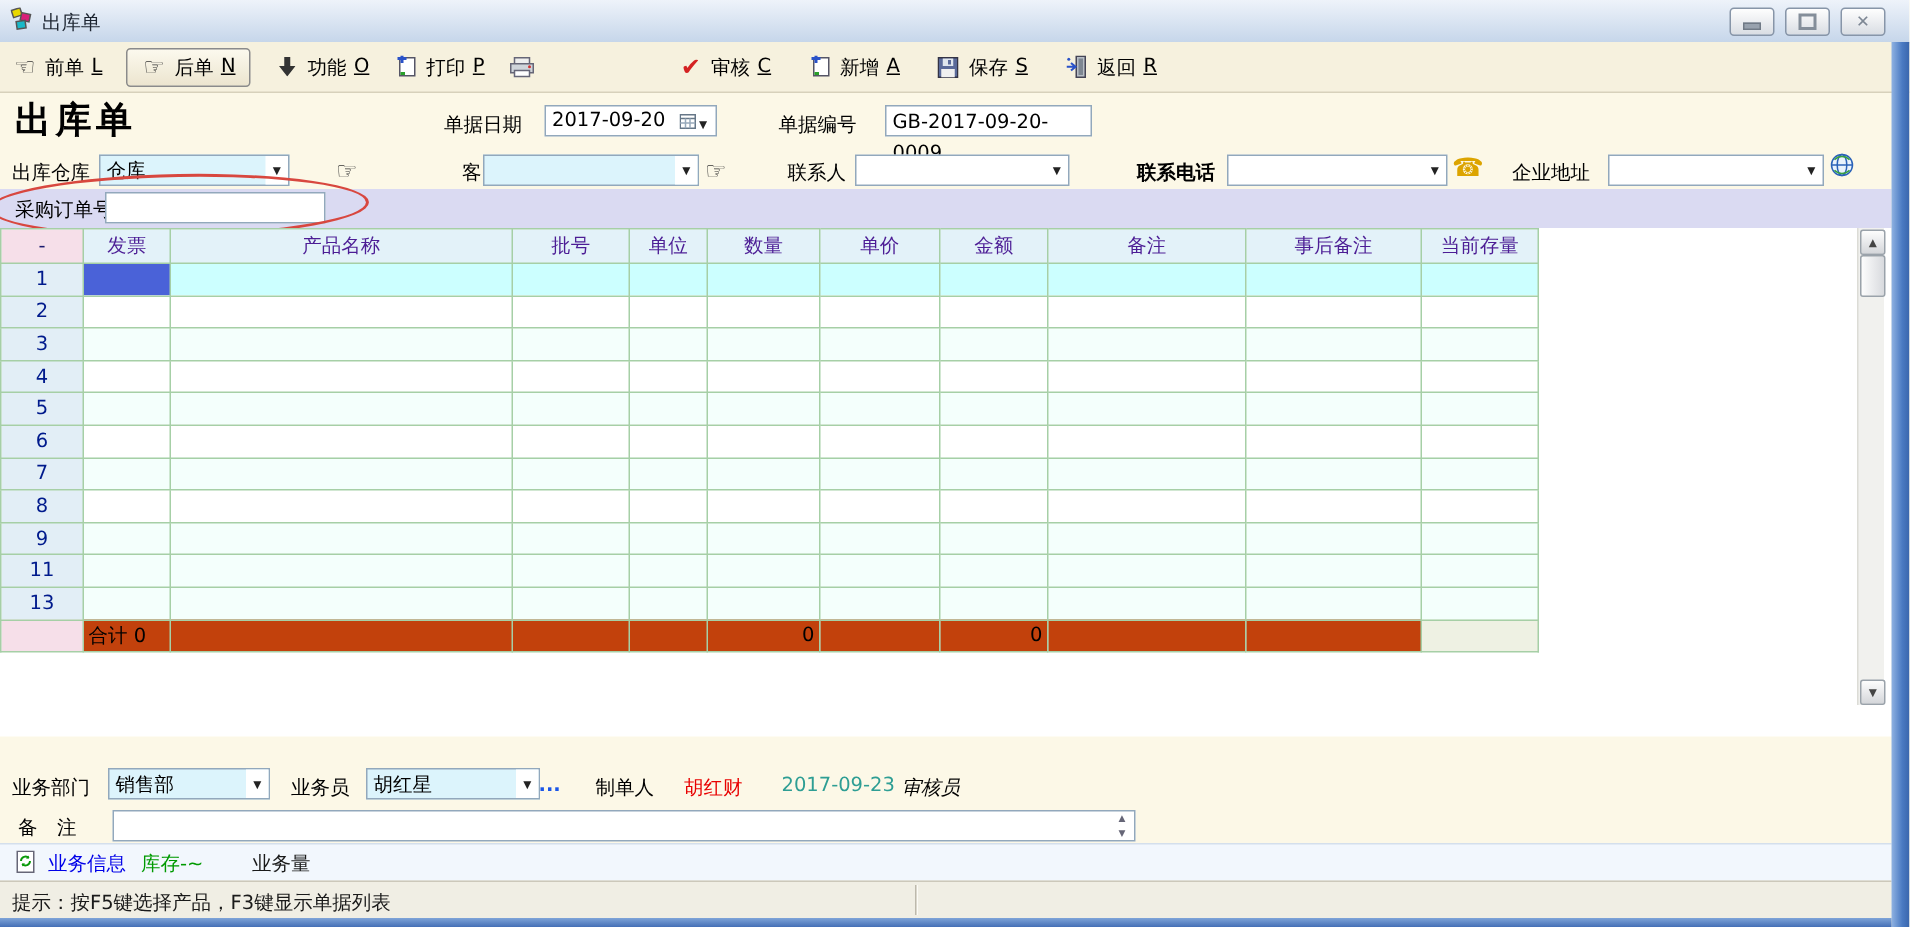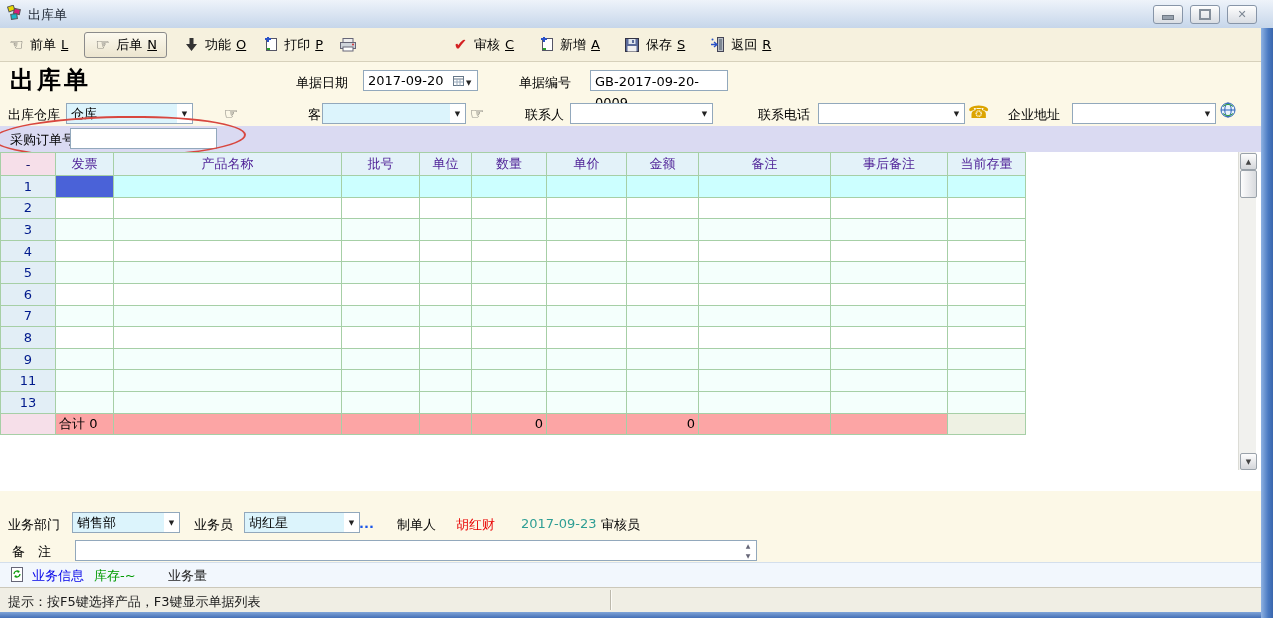--- a/index.html
+++ b/index.html
@@ -58,21 +58,21 @@
     border:1px solid #a6cfa6;padding:0;}
   table.grid th.pinkhdr{background:#f6dfe9;color:#1a1a6e;}
   table.grid td{height:21.6px;border:1px solid #a6cfa6;padding:0 3px;font-size:13px;box-sizing:border-box;}
   td.rn{background:#e2eef6;color:#001a8c;text-align:center;}
   tr.even td.c{background:#ffffff;}
   tr.odd td.c{background:#f4fffc;}
   td.c.stock{background:#eef1e3;}
   tr.hl td.c{background:#ccffff;}
   tr.hl td.c.stock{background:#ccffff;}
   tr.hl td.sel{background:#4a62d8;}
-  tr.total td{background:#fca5a5;height:21px;}
+  tr.total td{background:#c2410c;height:21px;}
   tr.total td.pink{background:#f6dfe9;}
   tr.total td.stockt{background:#eef1e3;}
   td.num{text-align:right;padding-right:5px;}
 
   
   .vscroll{position:absolute;left:1238px;top:0;width:17px;height:318px;background:#f1f1ee;
     border-left:1px solid #dcdcd6;}
   .sb-btn{position:absolute;left:1px;width:15px;height:15px;border:1px solid #9aa2aa;border-radius:2px;
     background:linear-gradient(#fdfdfd,#d4d6da);color:#444;font-size:7px;display:flex;
     align-items:center;justify-content:center;}
@@ -253,21 +253,21 @@
     <span class="arr">▼</span>
   </div>
   <span class="hand-after" style="left:470px;top:104px;">☞</span>
 
   <div class="lbl" style="left:525px;top:106px;">联系人</div>
   <div class="combo" style="left:570px;top:103px;width:143px;">
     <span class="val"></span>
     <span class="arr">▼</span>
   </div>
 
-  <div class="lbl" style="left:758px;top:106px;">联系电话</div>
+  <div class="lbl" style="left:758px;top:106px;font-weight:bold;">联系电话</div>
   <div class="combo" style="left:818px;top:103px;width:147px;">
     <span class="val"></span>
     <span class="arr">▼</span>
   </div>
   <span class="hand-after" style="left:968px;top:102px;color:#dca400;font-size:17px;">☎</span>
 
   <div class="lbl" style="left:1008px;top:106px;">企业地址</div>
   <div class="combo" style="left:1072px;top:103px;width:144px;">
     <span class="val"></span>
     <span class="arr">▼</span>
@@ -492,21 +492,21 @@
   </div>
   <div class="lbl" style="left:194px;top:516px;">业务员</div>
   <div class="combo cyan" style="left:244px;top:512px;width:116px;">
     <span class="val">胡红星</span>
     <span class="arr">▼</span>
   </div>
   <div class="more-link" style="left:359px;top:516px;">...</div>
   <div class="lbl" style="left:397px;top:516px;">制单人</div>
   <div class="maker-name" style="left:456px;top:516px;">胡红财</div>
   <div class="audit-date" style="left:521px;top:516px;">2017-09-23</div>
-  <div class="lbl" style="left:601px;top:516px;">审核员</div>
+  <div class="lbl" style="left:601px;top:516px;font-style:italic;">审核员</div>
 
   <div class="lbl" style="left:12px;top:543px;">备　注</div>
   <div class="input" style="left:75px;top:540px;width:682px;">
     <span></span>
     <span class="spinner">
         <span>▲</span>
         <span>▼</span>
       </span>
   </div>
 

